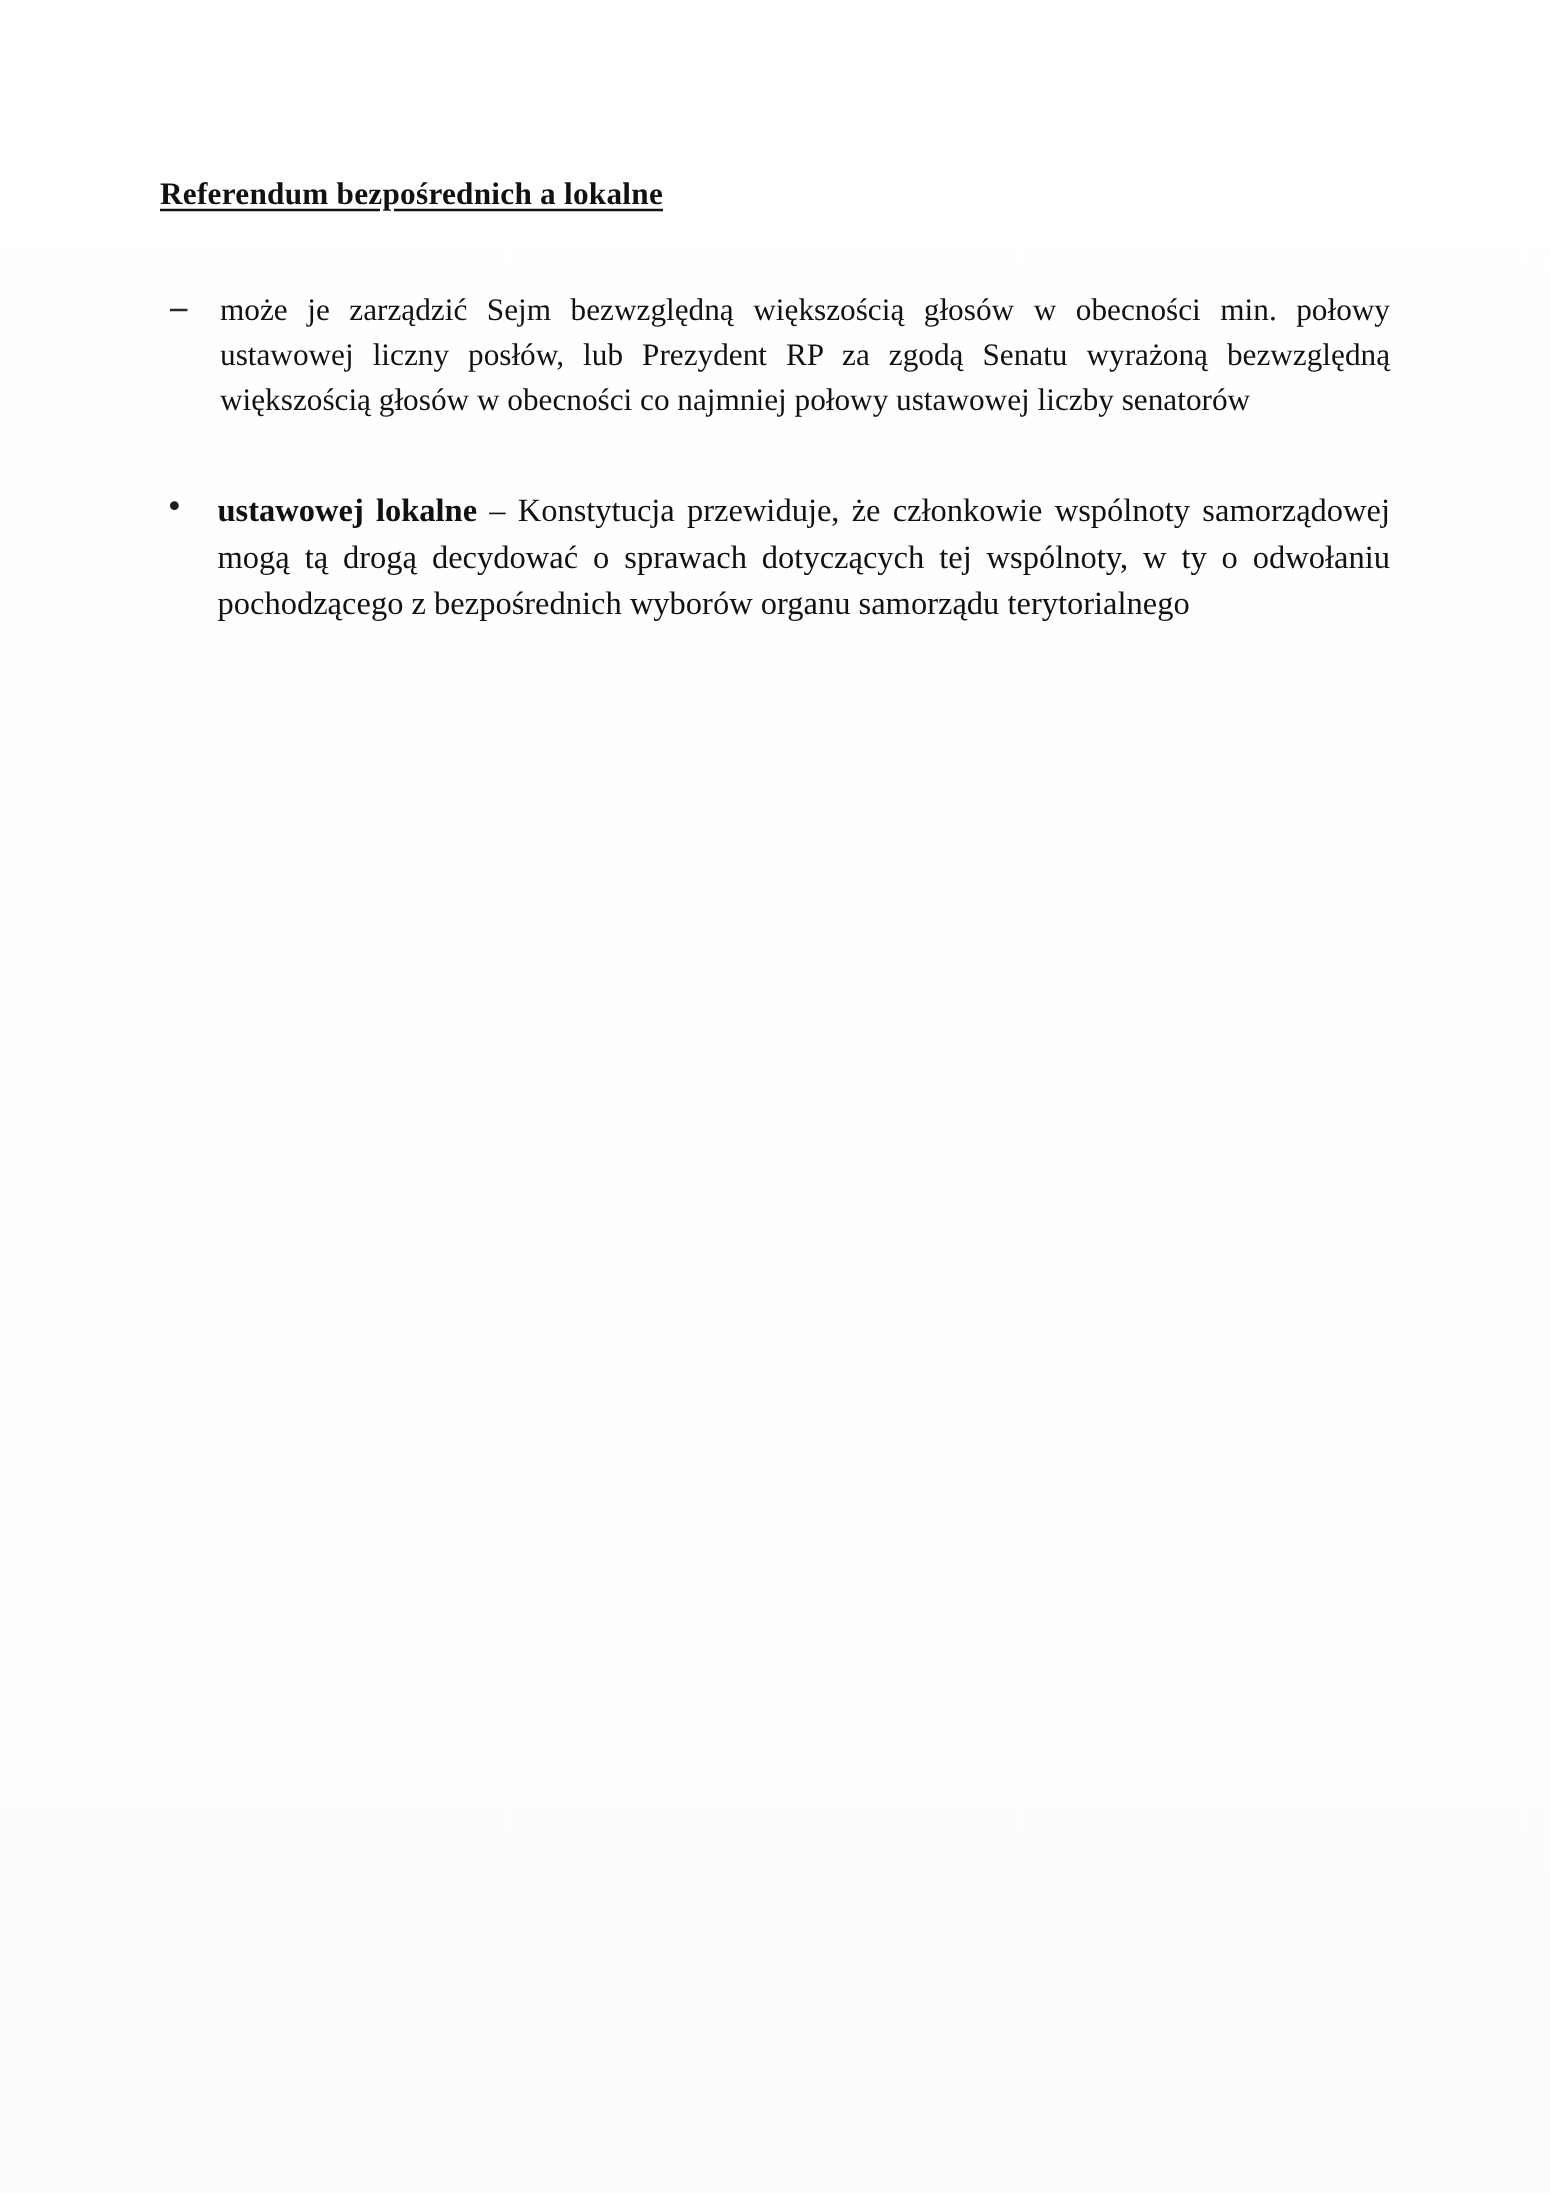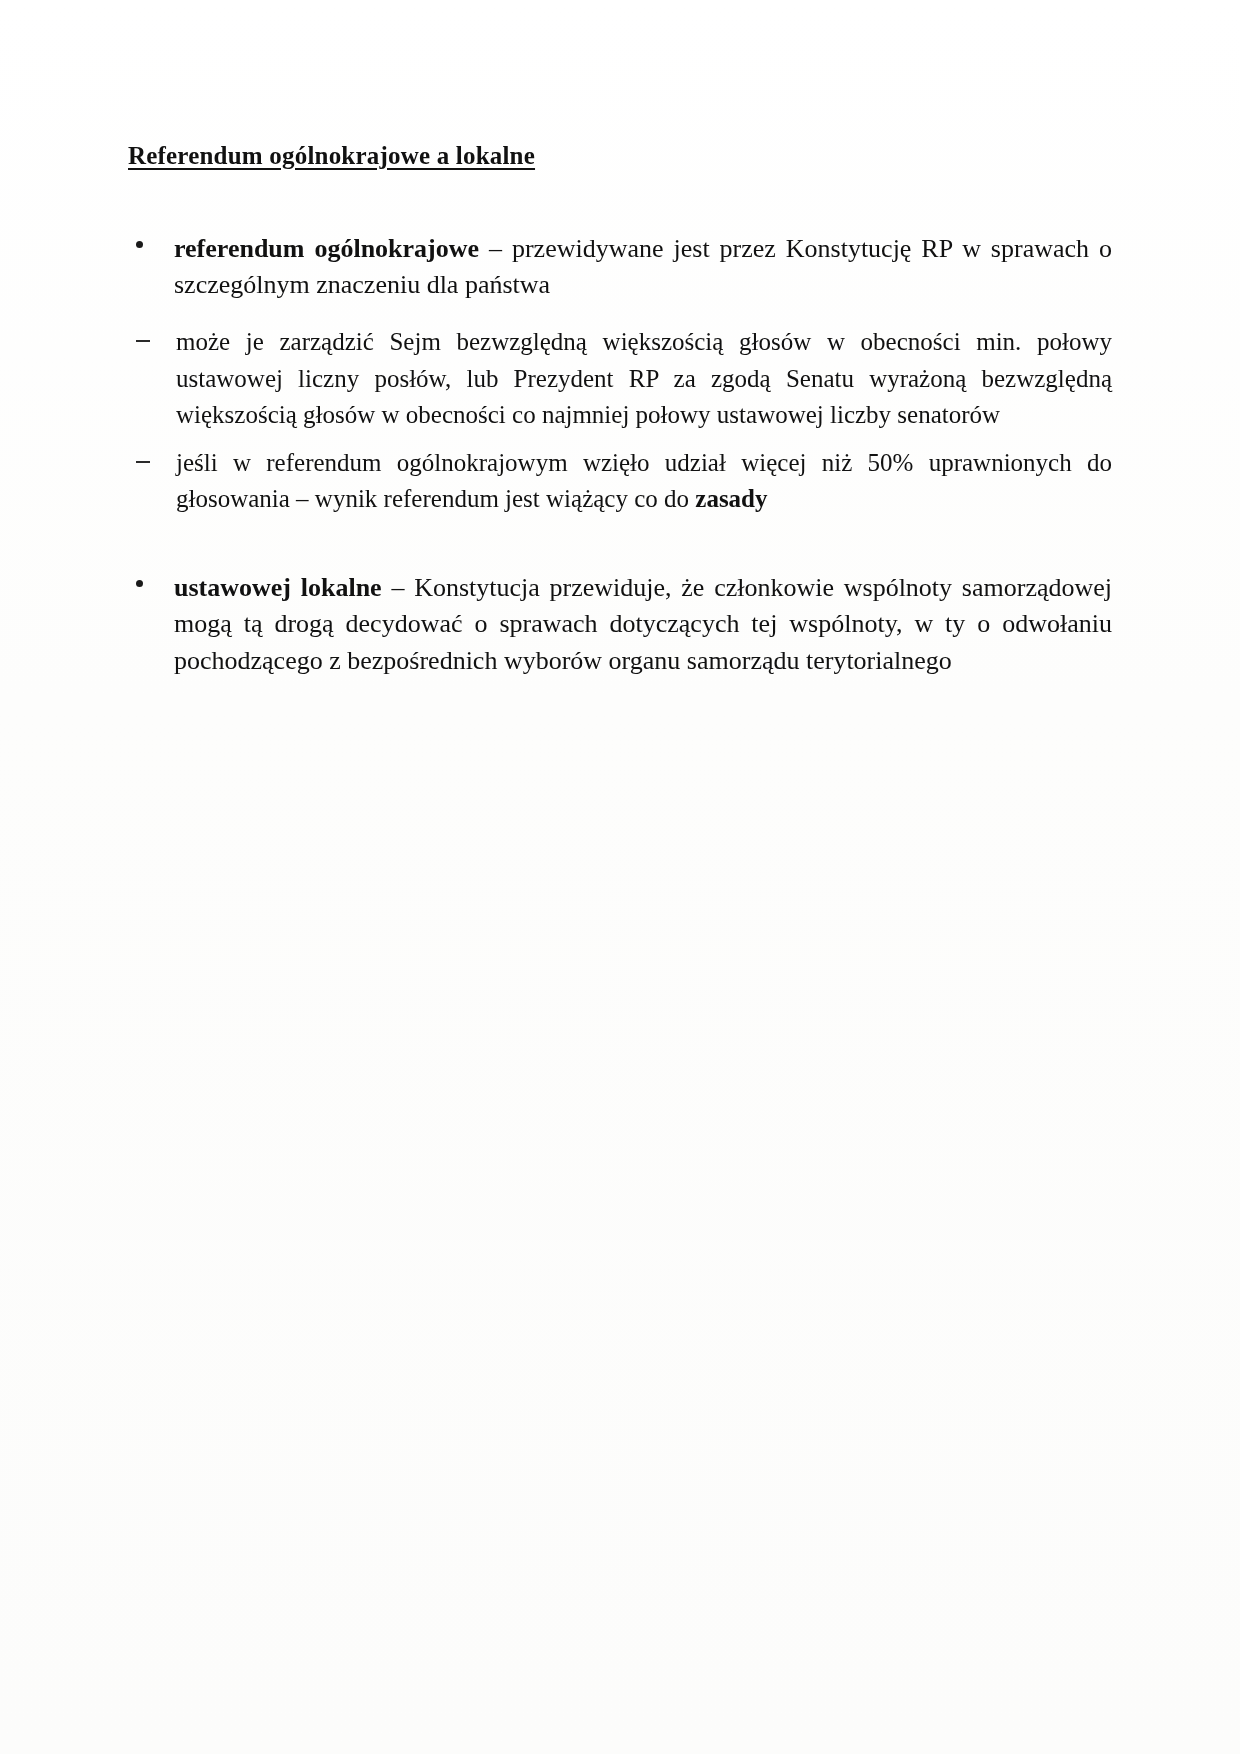--- a/index.html
+++ b/index.html
@@ -119,40 +119,32 @@
   .spacer-lg {
     height: 40px;
   }
 </style>
 </head>
 <body>
 
 <div class="page">
   <div class="content">
 
-    <h1 class="doc-title">Referendum ogólnokrajowe a lokalne</h1>
+    <h1 class="doc-title">Referendum bezpośrednich a lokalne</h1>
 
     <div class="bullet-block" style="padding-left:0;">
 
-      <div class="lvl1">
-        <span class="marker"></span>
-        <p class="para"><b>referendum ogólnokrajowe</b><span> – </span><span>przewidywane jest przez Konstytucję RP w sprawach o szczególnym znaczeniu dla państwa</span></p>
-      </div>
 
       <div class="sub-list">
 
         <div class="lvl2">
           <span class="marker-dash"></span>
           <p class="sub-para">może je zarządzić Sejm bezwzględną większością głosów w obecności min. połowy ustawowej liczny posłów, lub Prezydent RP za zgodą Senatu wyrażoną bezwzględną większością głosów w obecności co najmniej połowy ustawowej liczby senatorów</p>
         </div>
 
-        <div class="lvl2">
-          <span class="marker-dash"></span>
-          <p class="sub-para"><span>jeśli w referendum ogólnokrajowym wzięło udział więcej niż 50% uprawnionych do głosowania – wynik referendum jest wiążący co do </span><b>zasady</b><span></span></p>
-        </div>
 
       </div>
     </div>
 
     <div class="spacer-lg"></div>
 
     <div class="bullet-block" style="padding-left:0;">
       <div class="lvl1">
         <span class="marker"></span>
         <p class="para"><b>ustawowej lokalne</b><span> – </span><span>Konstytucja przewiduje, że członkowie wspólnoty samorządowej mogą tą drogą decydować o sprawach dotyczących tej wspólnoty, w ty o odwołaniu pochodzącego z bezpośrednich wyborów organu samorządu terytorialnego</span></p>

